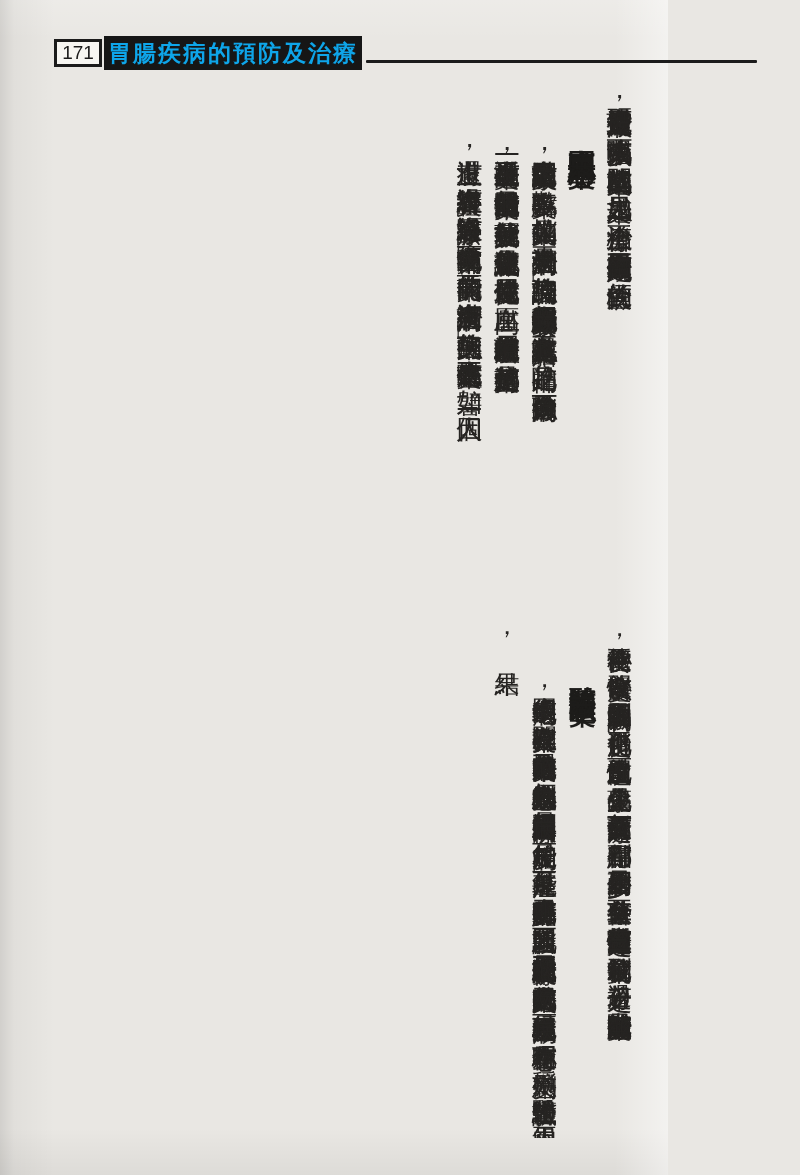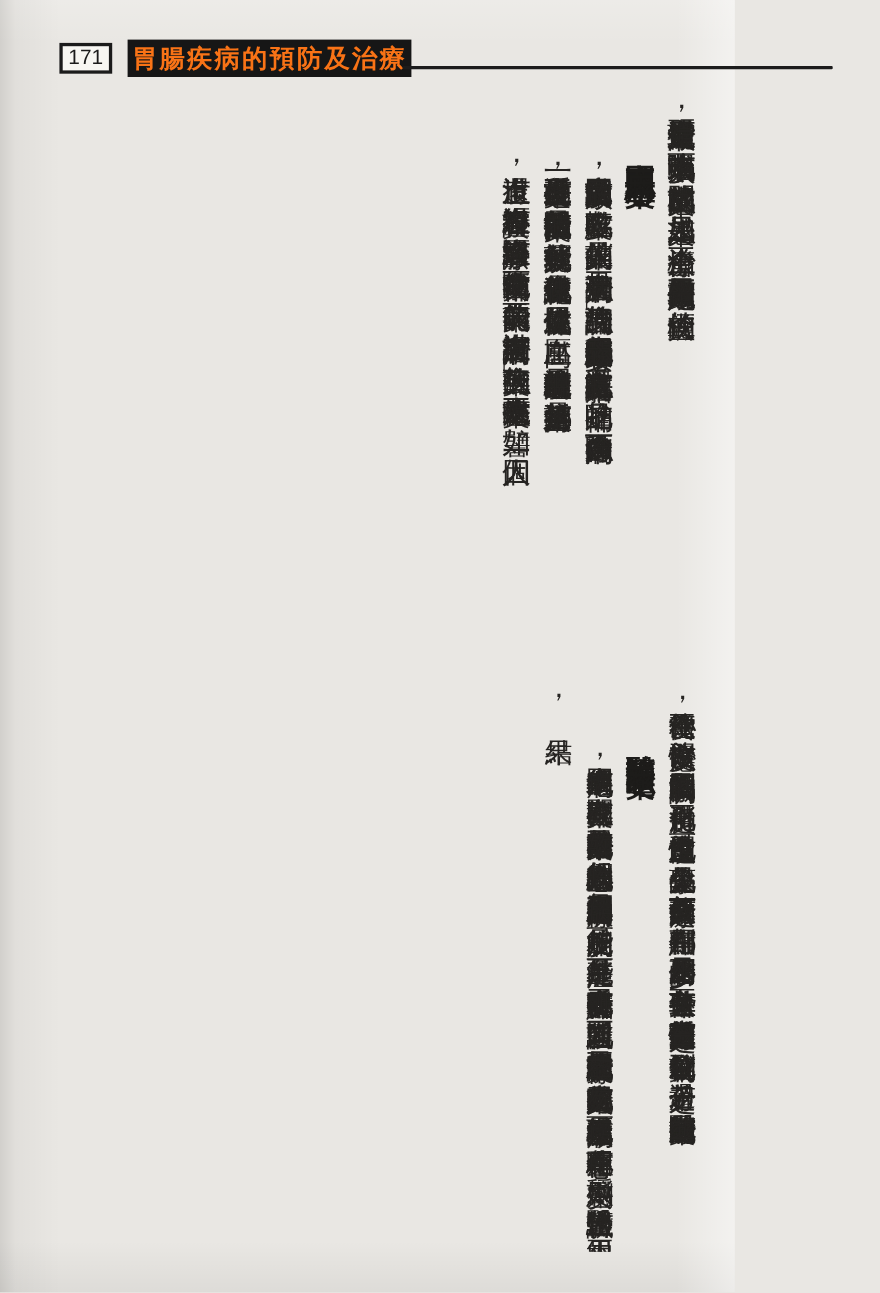--- a/index.html
+++ b/index.html
@@ -17,24 +17,24 @@
   }
   
   .pagenum-box{
     position:absolute;left:54px;top:39px;width:48px;height:28px;
     box-sizing:border-box;border:3px solid #1b1b1b;background:#f7f6f2;
     display:flex;align-items:center;justify-content:center;
     font-family:"Liberation Sans",sans-serif;font-size:19px;color:#1b1b1b;
   }
   .title-box{
     position:absolute;left:104px;top:36px;width:258px;height:34px;
-    background:#161616;color:#f97316;
+    background:#161616;color:#0ea5e9;
     display:flex;align-items:center;justify-content:center;
     font-family:"Liberation Sans",sans-serif;font-weight:700;
-    font-size:23px;letter-spacing:2px;white-space:nowrap;margin-left:12px;
+    font-size:23px;letter-spacing:2px;white-space:nowrap;
   }
   .header-rule{
     position:absolute;left:366px;top:60px;width:391px;height:3px;
     background:#1c1c1c;border-radius:1px;
   }
   
   .text-block{
     position:absolute;right:30px;
     writing-mode:vertical-rl;text-orientation:mixed;
     color:#262422;

